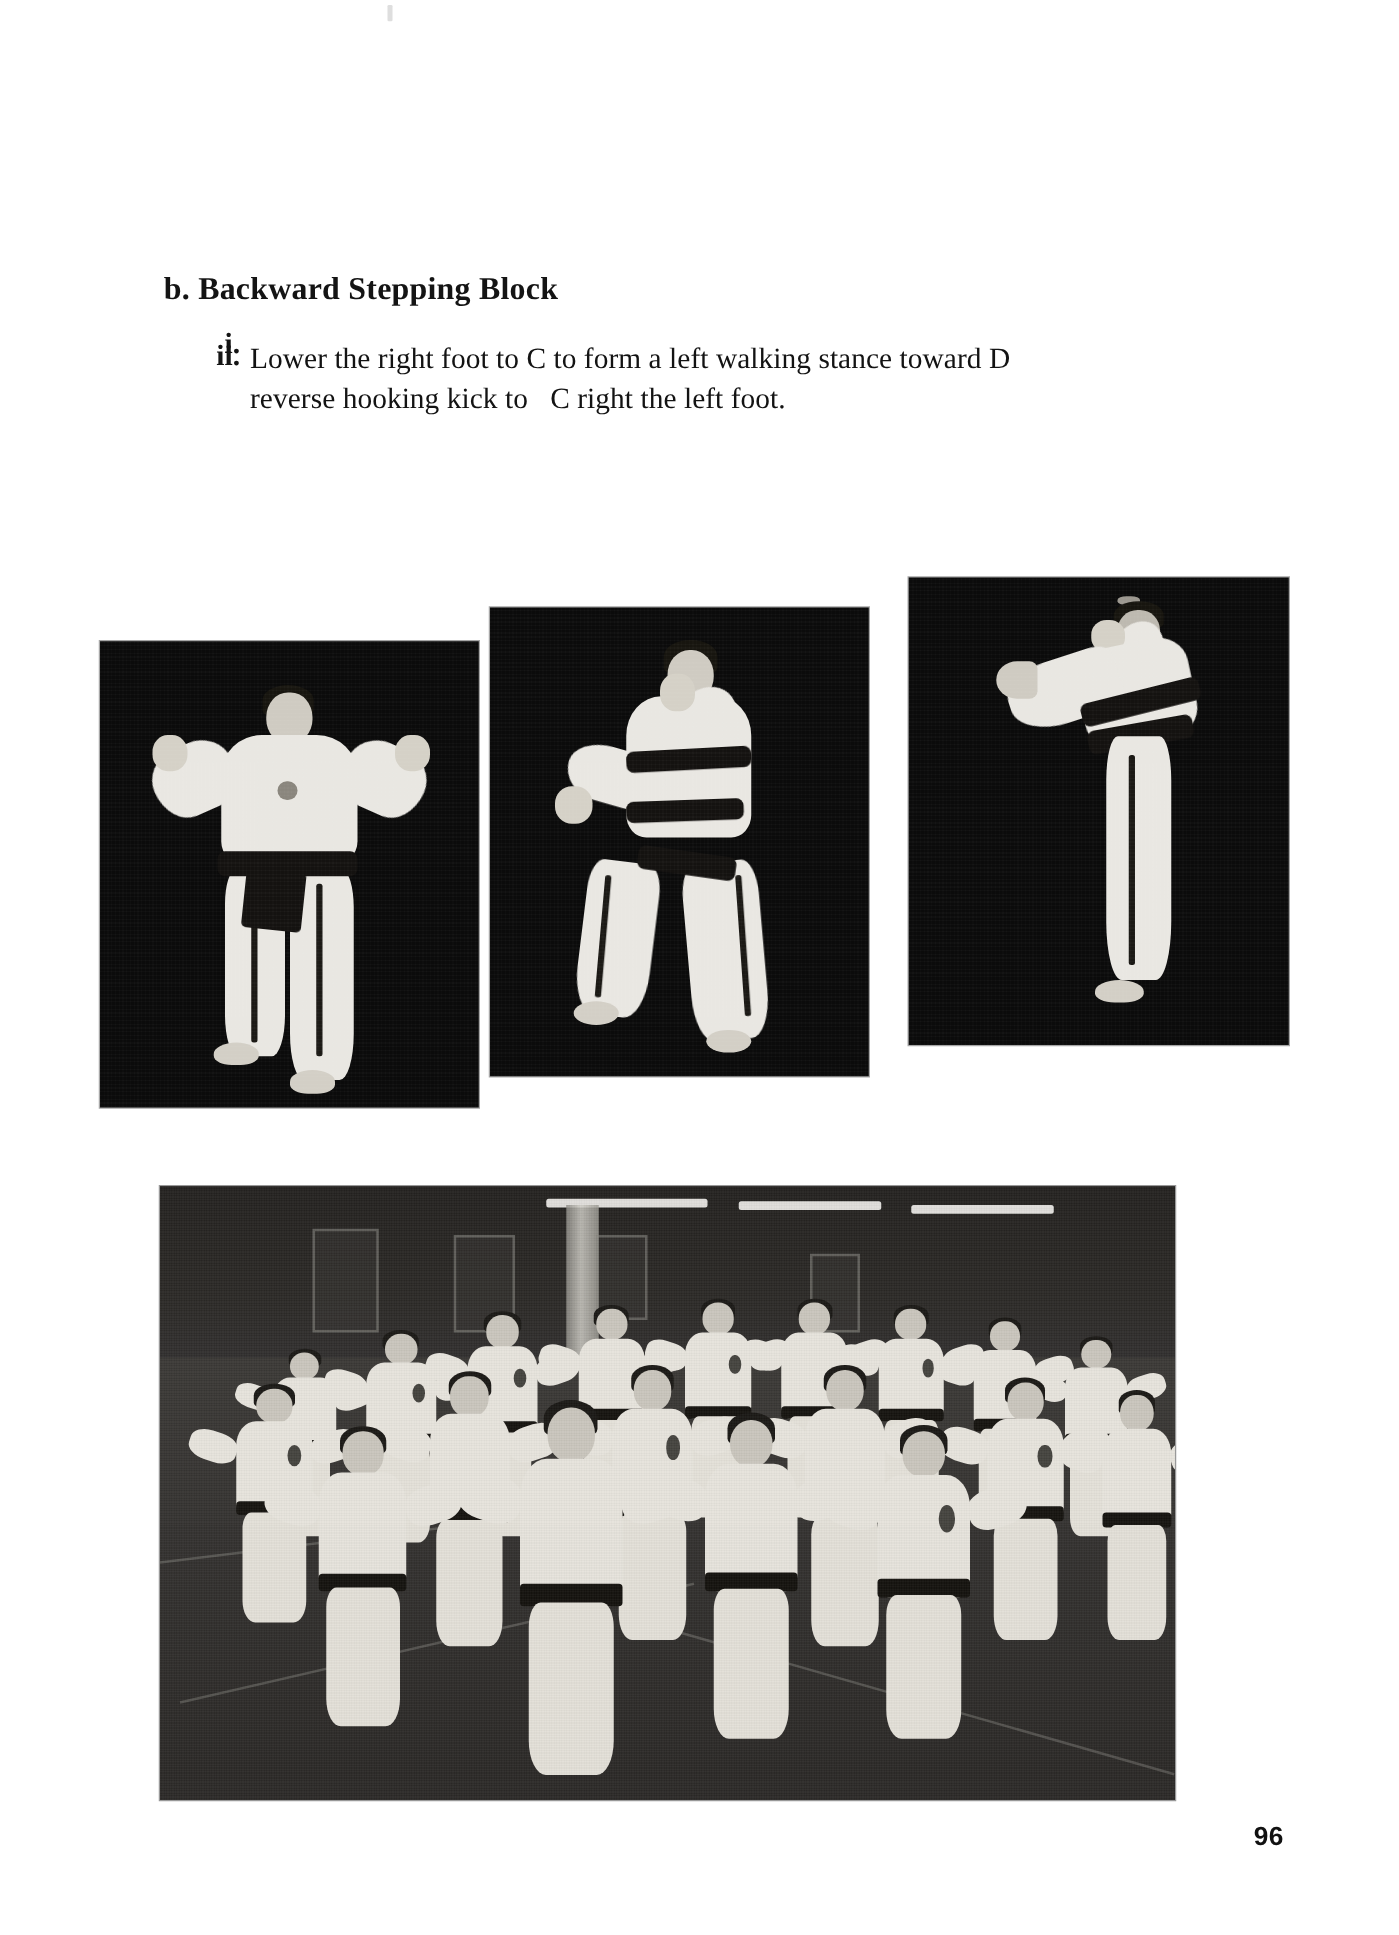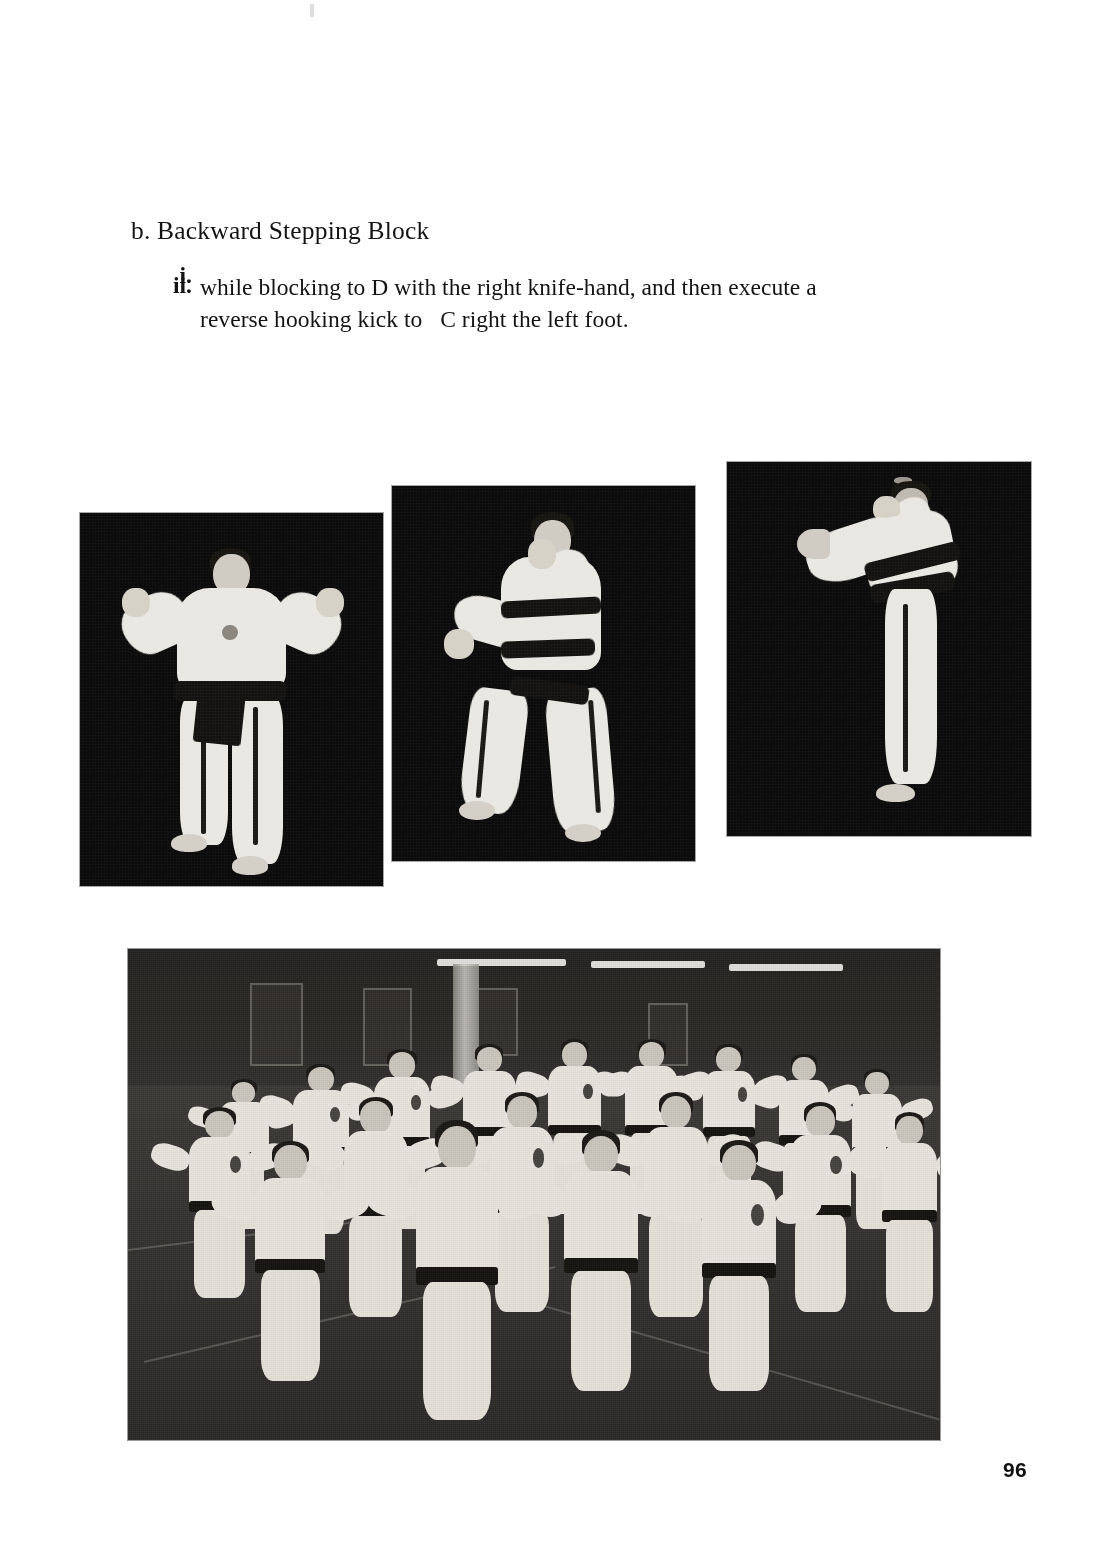--- a/index.html
+++ b/index.html
@@ -37,21 +37,21 @@
     left: 0;
     top: 0;
     width: 1119px;
   }
 
   .section-heading {
     position: absolute;
     left: 131px;
     top: 216px;
     font-size: 25.5px;
-    font-weight: normal;
+    font-weight: bold;
     letter-spacing: 0.2px;
     white-space: nowrap;
     color: #141414;
   }
 
   .list {
     position: absolute;
     left: 0;
     top: 262px;
     width: 1119px;
@@ -340,21 +340,21 @@
 
     <div class="list">
 
       <div class="list-item">
         <span class="marker">i.</span>
       </div>
 
       <div class="list-item">
         <span class="marker">ii.</span>
         <div class="item-body">
-          <span class="line">while blocking to D with the right knife-hand, and then execute a</span>
+          <span class="line">Lower the right foot to C to form a left walking stance toward D</span>
           <span class="line">reverse hooking kick to   C right the left foot.</span>
         </div>
       </div>
 
     </div>
   </div>
 
   <div class="photo" id="photo-1">
     <div class="figure">
       <div class="fg hair"></div>

